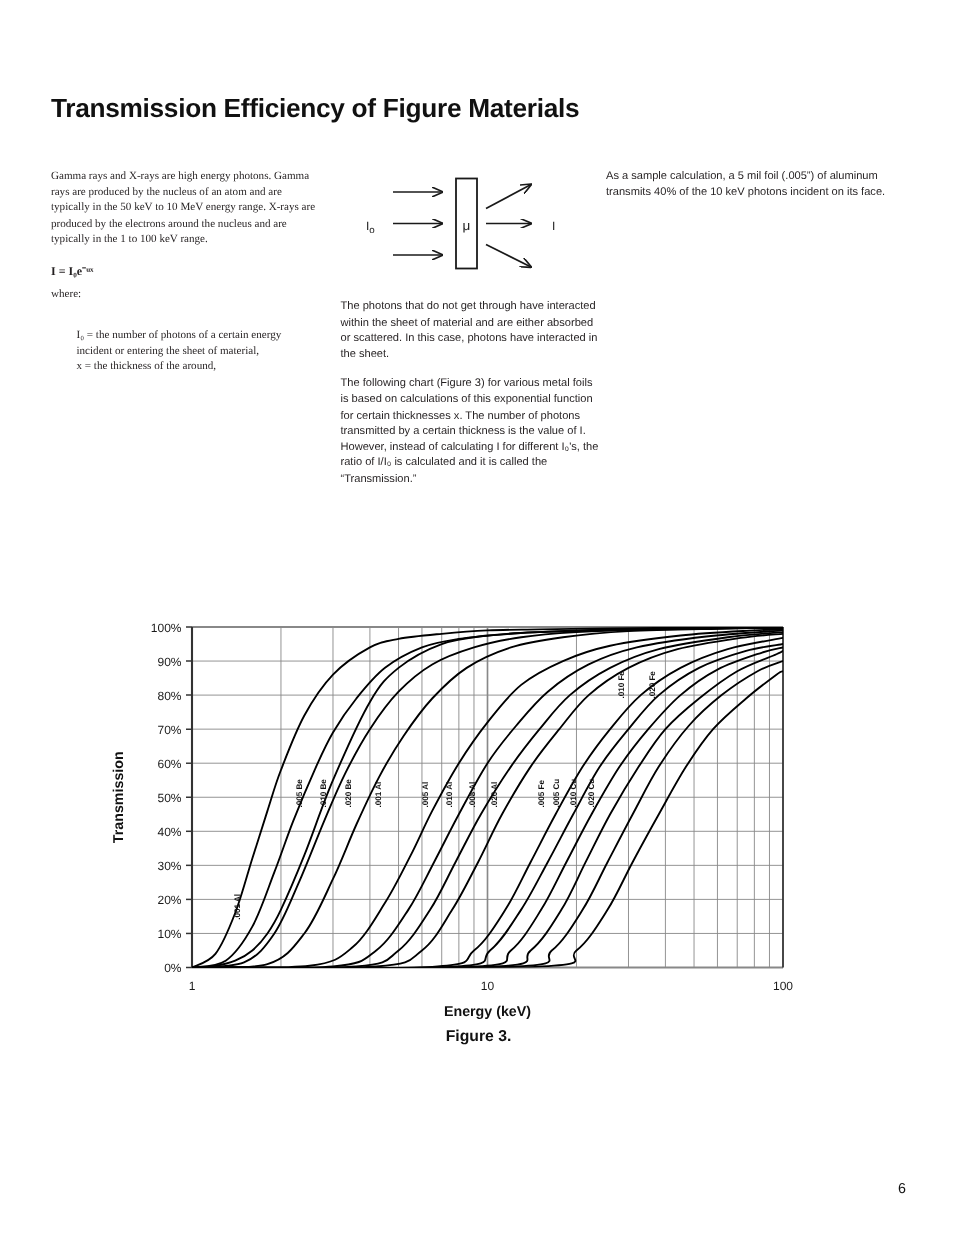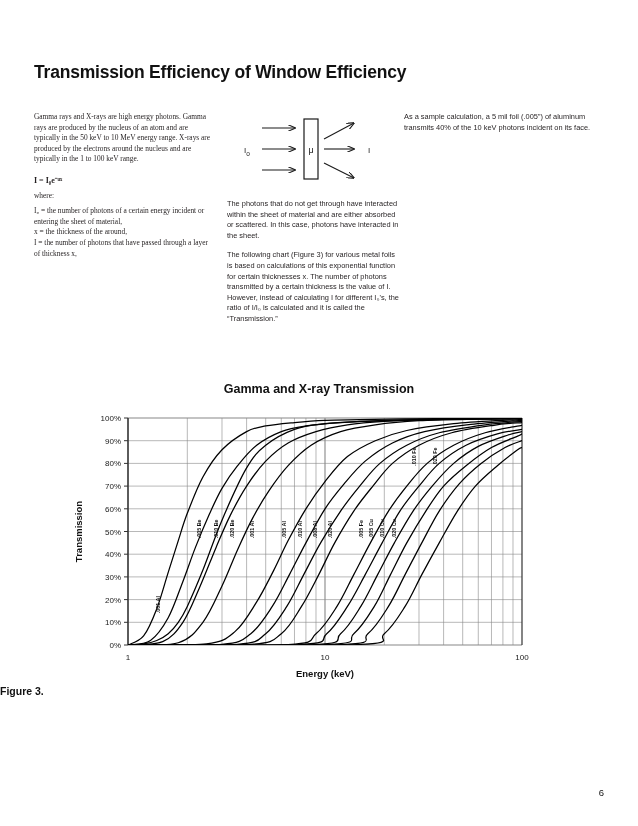--- a/index.html
+++ b/index.html
@@ -47,21 +47,21 @@
   .col-mid   { left: 227px; top: 199px; width: 172px; }
   .col-right { left: 404px; top: 112px; width: 196px; }
 
   .formula {
     text-align: left;
     font-weight: bold;
     font-size: 8px;
     margin: 11px 0 4px 0 !important;
   }
   .where { margin-bottom: 5px !important; }
-  .deflist { margin: 0 !important; }
+  .deflist { margin: 17px !important; }
   .deflist div { white-space: normal; }
 
   
   .diagram {
     position: absolute;
     left: 232px;
     top: 106px;
     width: 168px;
     height: 86px;
   }
@@ -86,20 +86,21 @@
   }
   .chart-svg {
     position: absolute;
     left: 0;
     top: 18px;
   }
   .fig-caption {
     position: absolute;
     left: 0; right: 0;
     top: 303px;
+    text-align: center;
     font-size: 10.5px;
     font-weight: bold;
     color: #111;
   }
 
   
   .page-number {
     position: absolute;
     right: 34px;
     bottom: 28px;
@@ -109,30 +110,29 @@
 
   .tick-label { font-family: "Liberation Sans", sans-serif; font-size: 8px; fill: #1a1a1a; }
   .axis-title { font-family: "Liberation Sans", sans-serif; font-size: 9.5px; font-weight: bold; fill: #111; }
   .curve-label { font-family: "Liberation Sans", sans-serif; font-size: 5.4px; fill: #111; font-weight: bold; }
 </style>
 </head>
 <body>
 
 <div class="page">
 
-  <div class="doc-title">Transmission Efficiency of Window Efficiency</div>
+  <div class="doc-title">Transmission Efficiency of Figure Materials</div>
 
   <div class="col col-left">
     <p>Gamma rays and X-rays are high energy photons.  Gamma rays are produced by the nucleus of an atom and are typically in the 50 keV to 10 MeV energy range.  X-rays are produced by the electrons around the nucleus and are typically in the 1 to 100 keV range.</p>
     <p class="formula">I = I₀e⁻ᵘˣ</p>
     <p class="where">where:</p>
     <div class="deflist">
       <div>I₀ = the number of photons of a certain energy incident or entering the sheet of material,</div>
       <div>x = the thickness of the around,</div>
-      <div>I  = the number of photons that have passed through a layer of thickness x,</div>
     </div>
   </div>
 
   <div class="diagram">
     <svg width="168" height="86" viewBox="0 0 168 86">
       <defs>
         <marker id="arrowhead" markerWidth="7" markerHeight="6" refX="6.4" refY="3" orient="auto">
           <path d="M0,0 L7,3 L0,6" fill="none" stroke="#1a1a1a" stroke-width="1"></path>
         </marker>
       </defs>
@@ -157,21 +157,20 @@
   <div class="col col-mid">
     <p>The photons that do not get through have interacted within the sheet of material and are either absorbed or scattered. In this case, photons have interacted in the sheet.</p>
     <p>The following chart (Figure 3) for various metal foils is based on calculations of this exponential function for certain thicknesses x. The number of photons transmitted by a certain thickness is the value of  I.  However, instead of calculating I for different I₀'s, the ratio of I/I₀  is  calculated and it is called the “Transmission.”</p>
   </div>
 
   <div class="col col-right">
     <p>As a sample calculation, a 5 mil foil (.005”) of aluminum transmits 40% of the 10 keV photons incident on its face.</p>
   </div>
 
   <div class="chart-wrap">
-    <div class="chart-title">Gamma and X-ray Transmission</div>
     <svg class="chart-svg" id="chart" width="638" height="285" viewBox="0 0 638 285">
         <rect x="128" y="18" width="394" height="227" fill="#ffffff"></rect>
         <line x1="128" y1="245" x2="522" y2="245" stroke="#888888" stroke-width="1.2"></line>
         <line x1="128" y1="222.3" x2="522" y2="222.3" stroke="#888888" stroke-width="0.6"></line>
         <line x1="128" y1="199.6" x2="522" y2="199.6" stroke="#888888" stroke-width="0.6"></line>
         <line x1="128" y1="176.9" x2="522" y2="176.9" stroke="#888888" stroke-width="0.6"></line>
         <line x1="128" y1="154.2" x2="522" y2="154.2" stroke="#888888" stroke-width="0.6"></line>
         <line x1="128" y1="131.5" x2="522" y2="131.5" stroke="#888888" stroke-width="0.6"></line>
         <line x1="128" y1="108.80000000000001" x2="522" y2="108.80000000000001" stroke="#888888" stroke-width="0.6"></line>
         <line x1="128" y1="86.10000000000002" x2="522" y2="86.10000000000002" stroke="#888888" stroke-width="0.6"></line>

